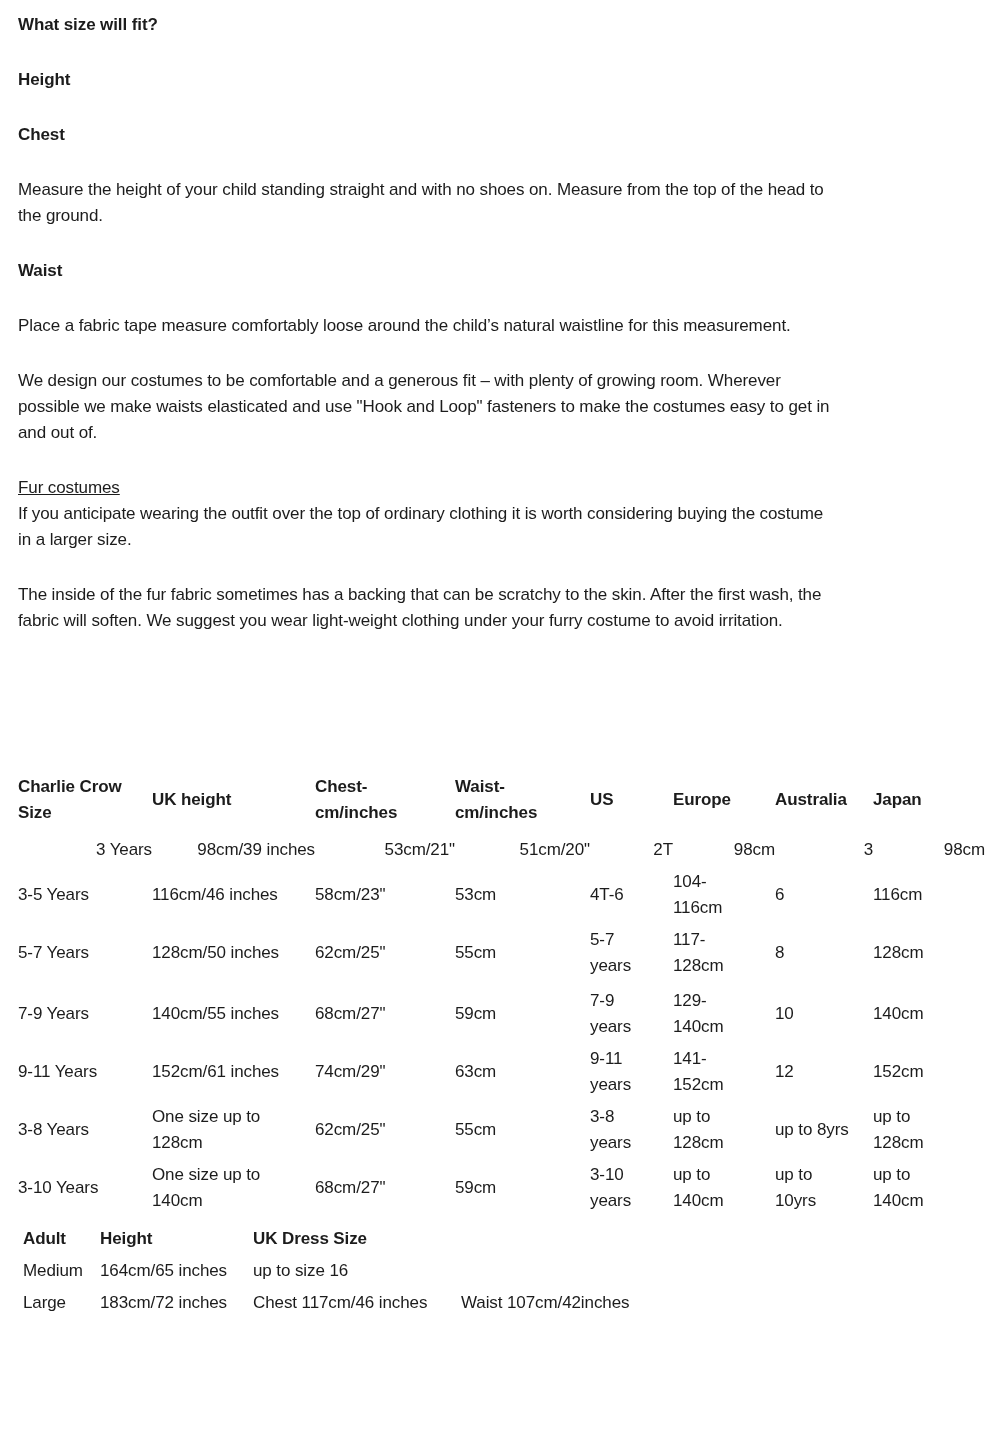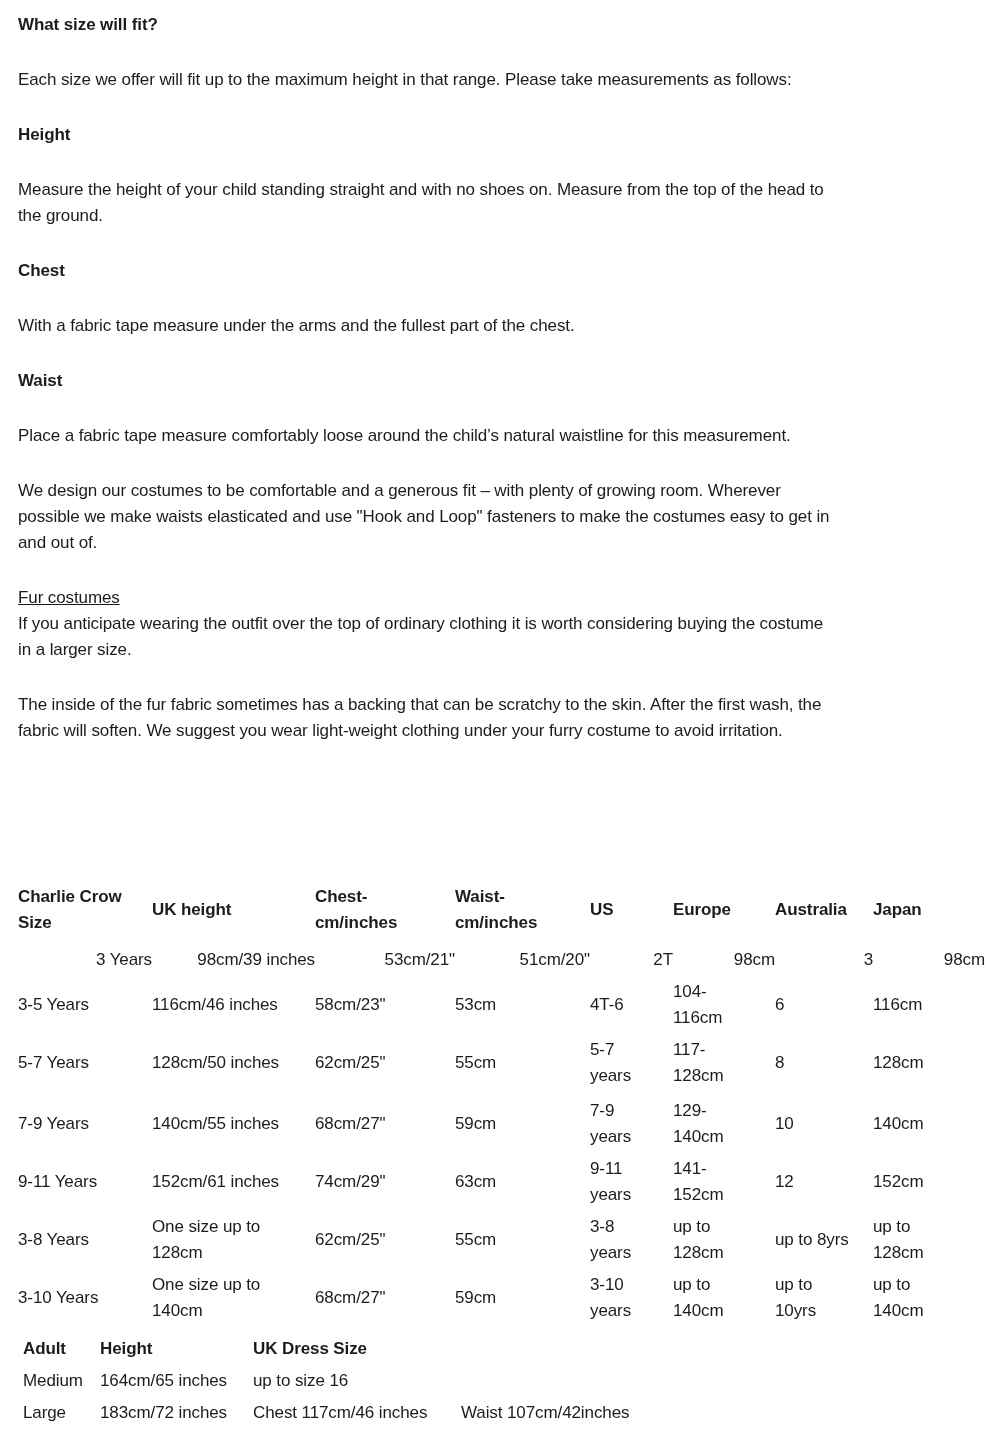--- a/index.html
+++ b/index.html
@@ -42,26 +42,24 @@
   .adult-table { width: 952px; margin: 6px 0 0 23px; }
   .adult-table th { font-weight: bold; }
   .adult-table th, .adult-table td { height: 32px; vertical-align: middle; }
 </style>
 </head>
 <body>
 
 <div class="page">
   <div class="content">
     <div class="block bold">What size will fit?</div>
-    <div class="block">Each size we offer will fit up to the maximum height in that range. Please take measurements as follows:</div>
     <div class="block bold">Height</div>
+    <div class="block bold">Chest</div>
     <div class="block">Measure the height of your child standing straight and with no shoes on. Measure from the top of the head to
 the ground.</div>
-    <div class="block bold">Chest</div>
-    <div class="block">With a fabric tape measure under the arms and the fullest part of the chest.</div>
     <div class="block bold">Waist</div>
     <div class="block">Place a fabric tape measure comfortably loose around the child’s natural waistline for this measurement.</div>
     <div class="block">We design our costumes to be comfortable and a generous fit – with plenty of growing room. Wherever
 possible we make waists elasticated and use "Hook and Loop" fasteners to make the costumes easy to get in
 and out of.</div>
     <div class="block underline no-gap">Fur costumes</div>
     <div class="block">If you anticipate wearing the outfit over the top of ordinary clothing it is worth considering buying the costume
 in a larger size.</div>
     <div class="block no-gap">The inside of the fur fabric sometimes has a backing that can be scratchy to the skin. After the first wash, the
 fabric will soften. We suggest you wear light-weight clothing under your furry costume to avoid irritation.</div>

